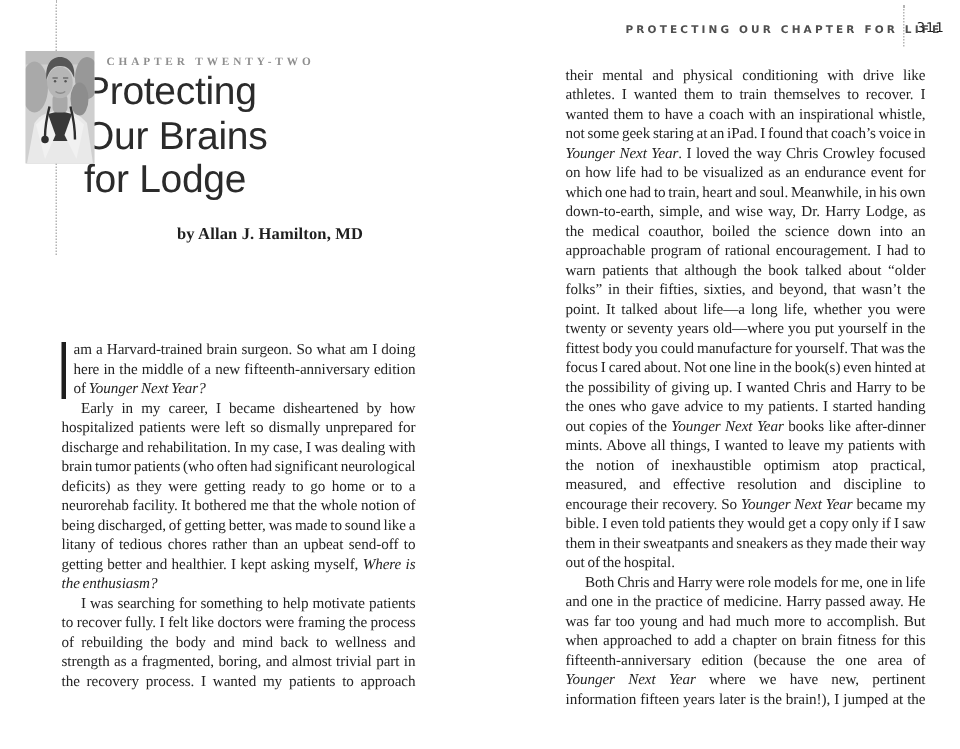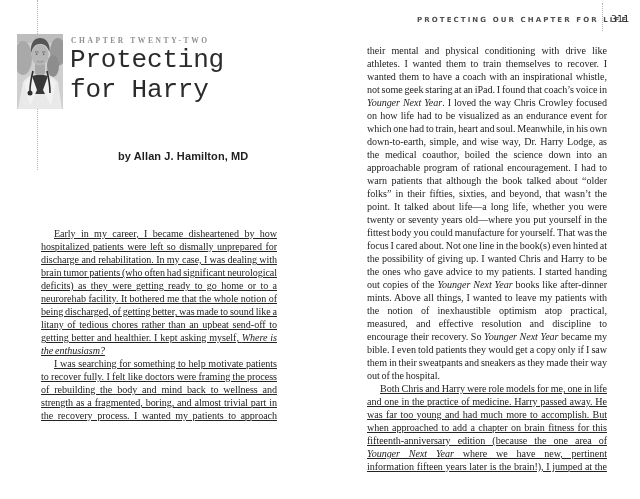--- a/index.html
+++ b/index.html
@@ -10,36 +10,36 @@
              border-left:1px dotted #b4b4b4;z-index:1;}
   .rule-head{position:absolute;left:602px;top:3px;height:28px;width:0;
              border-left:1px dotted #b4b4b4;}
   
   .photo{position:absolute;left:17px;top:34px;width:46px;height:75px;z-index:2;
          background:#cfcfcf;overflow:hidden;}
   .photo svg{display:block;}
   
   .kicker{position:absolute;left:71px;top:36px;font-family:Liberation Serif, serif;
           font-size:7.5px;font-weight:bold;letter-spacing:2.6px;color:#8f8f8f;white-space:nowrap;}
-  .title{position:absolute;left:70px;top:46px;font-family:Liberation Mono, monospace;
+  .title{position:absolute;left:56px;top:46px;font-family:Liberation Sans, sans-serif;
          font-size:26px;line-height:29.5px;color:#2b2b2b;letter-spacing:-0.2px;}
-  .byline{position:absolute;left:70px;top:150px;font-family:Liberation Sans, sans-serif;
+  .byline{position:absolute;left:70px;top:150px;font-family:Liberation Serif, serif;
           font-size:11px;font-weight:bold;color:#1f1f1f;letter-spacing:0.1px;padding-left:48px;}
   
   .running-head{position:absolute;left:417px;top:16px;font-family:"DejaVu Sans",sans-serif;
           font-size:7px;font-weight:bold;letter-spacing:2.1px;color:#4f4f4f;white-space:nowrap;}
   .page-number{position:absolute;left:611px;top:14px;font-family:"DejaVu Sans",sans-serif;
           font-size:9px;font-weight:normal;color:#1e1e1e;letter-spacing:0.5px;}
   
   .body-col{position:absolute;color:#232323;}
   .body-left{left:41px;top:227px;width:236px;}
-  .body-right{left:367px;top:44px;width:240px;}
+  .body-right{left:377px;top:44px;width:240px;}
   .para{font-size:10.1px;line-height:13px;text-align:justify;
         word-spacing:-0.6px;letter-spacing:-0.05px;margin:0;}
-  .para.indent{text-indent:13px;text-decoration:underline;}
+  .para.indent{text-indent:13px;}
   .para.fill{text-align-last:justify;}
   .para em{font-style:italic;}
   .dropcap-bar{float:left;width:3px;height:38px;background:#1e1e1e;margin:1px 5px 0 0;}
 </style>
 </head>
 <body>
 
 <div class="spread">
 
   <div>
@@ -67,26 +67,28 @@
         <path d="M16 37 C14 45 13 51 13 57" stroke="#2e2e2e" stroke-width="1.6" fill="none"></path>
         <path d="M30 37 C32 45 33 51 33 59" stroke="#2e2e2e" stroke-width="1.6" fill="none"></path>
         <circle cx="13" cy="59" r="2.5" fill="#2e2e2e"></circle>
       </svg>
     </div>
 
     <div class="kicker">CHAPTER TWENTY-TWO</div>
 
     <div class="title">
       <div>Protecting</div>
-      <div>for Harry</div>
+      <div>Our Brains</div>
+      <div>for Lodge</div>
     </div>
 
     <div class="byline">by Allan J. Hamilton, MD</div>
 
     <div class="body-col body-left">
+        <div class="para"><span class="dropcap-bar"></span><span>am a Harvard-trained brain surgeon. So what am I doing here in the middle of a new fifteenth-anniversary edition of </span><em>Younger Next Year?</em></div>
         <div class="para indent"><span>Early in my career, I became disheartened by how hospitalized patients were left so dismally unprepared for discharge and rehabilitation. In my case, I was dealing with brain tumor patients (who often had significant neurological deficits) as they were getting ready to go home or to a neurorehab facility. It bothered me that the whole notion of being discharged, of getting better, was made to sound like a litany of tedious chores rather than an upbeat send-off to getting better and healthier. I kept asking myself, </span><em>Where is the enthusiasm?</em></div>
         <div class="para indent fill"><span>I was searching for something to help motivate patients to recover fully. I felt like doctors were framing the process of rebuilding the body and mind back to wellness and strength as a fragmented, boring, and almost trivial part in the recovery process. I wanted my patients to approach</span></div>
       </div>
   </div>
 
   <div>
     <div class="running-head">PROTECTING OUR CHAPTER FOR LIFE</div>
     <div class="rule-head"></div>
     <div class="page-number">311</div>
 

